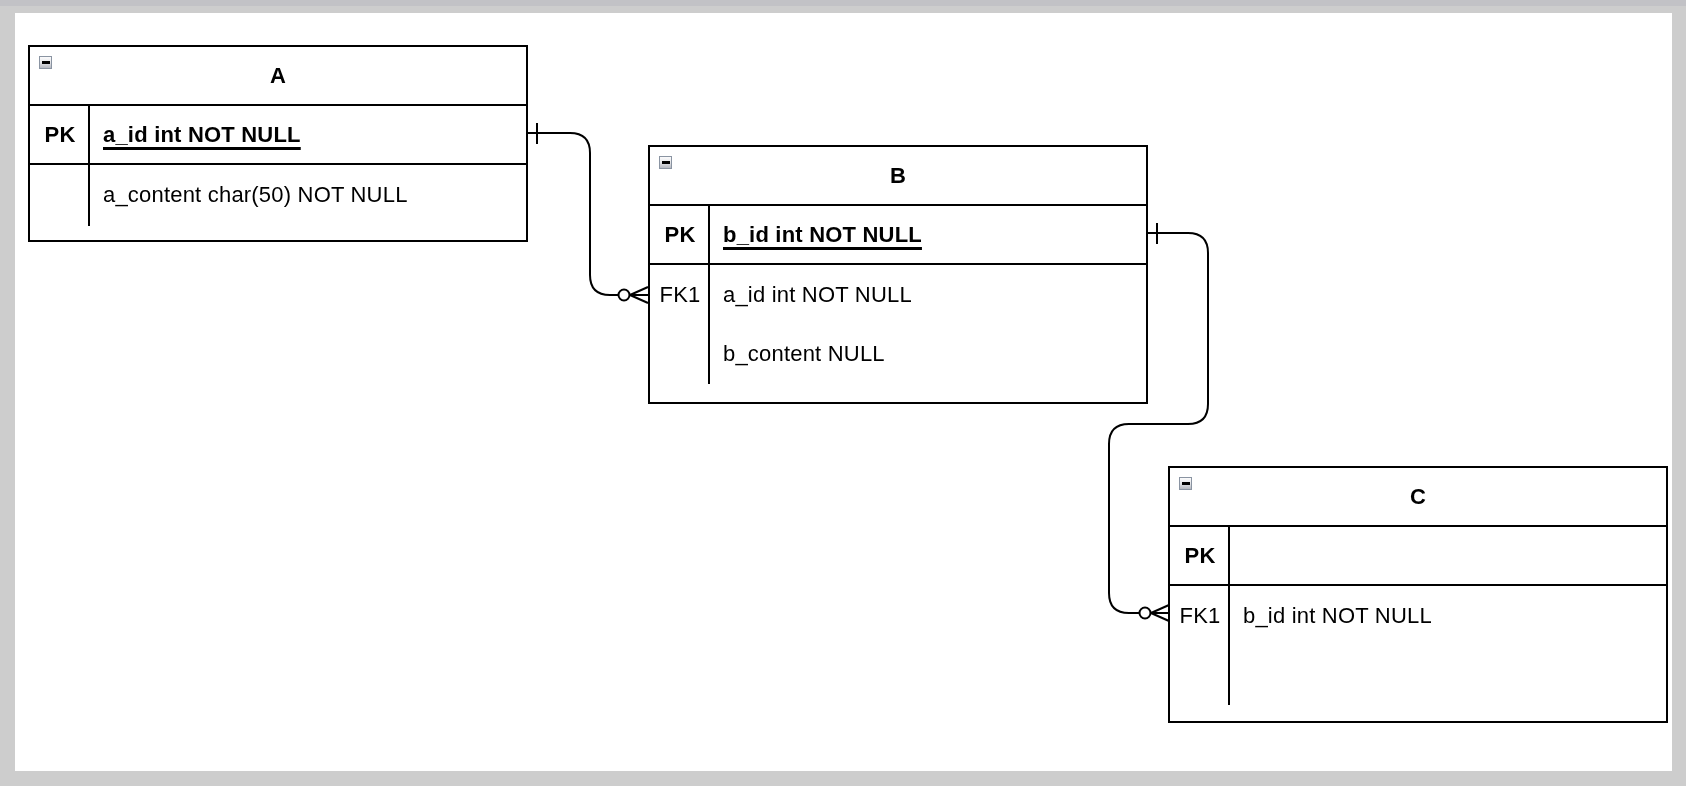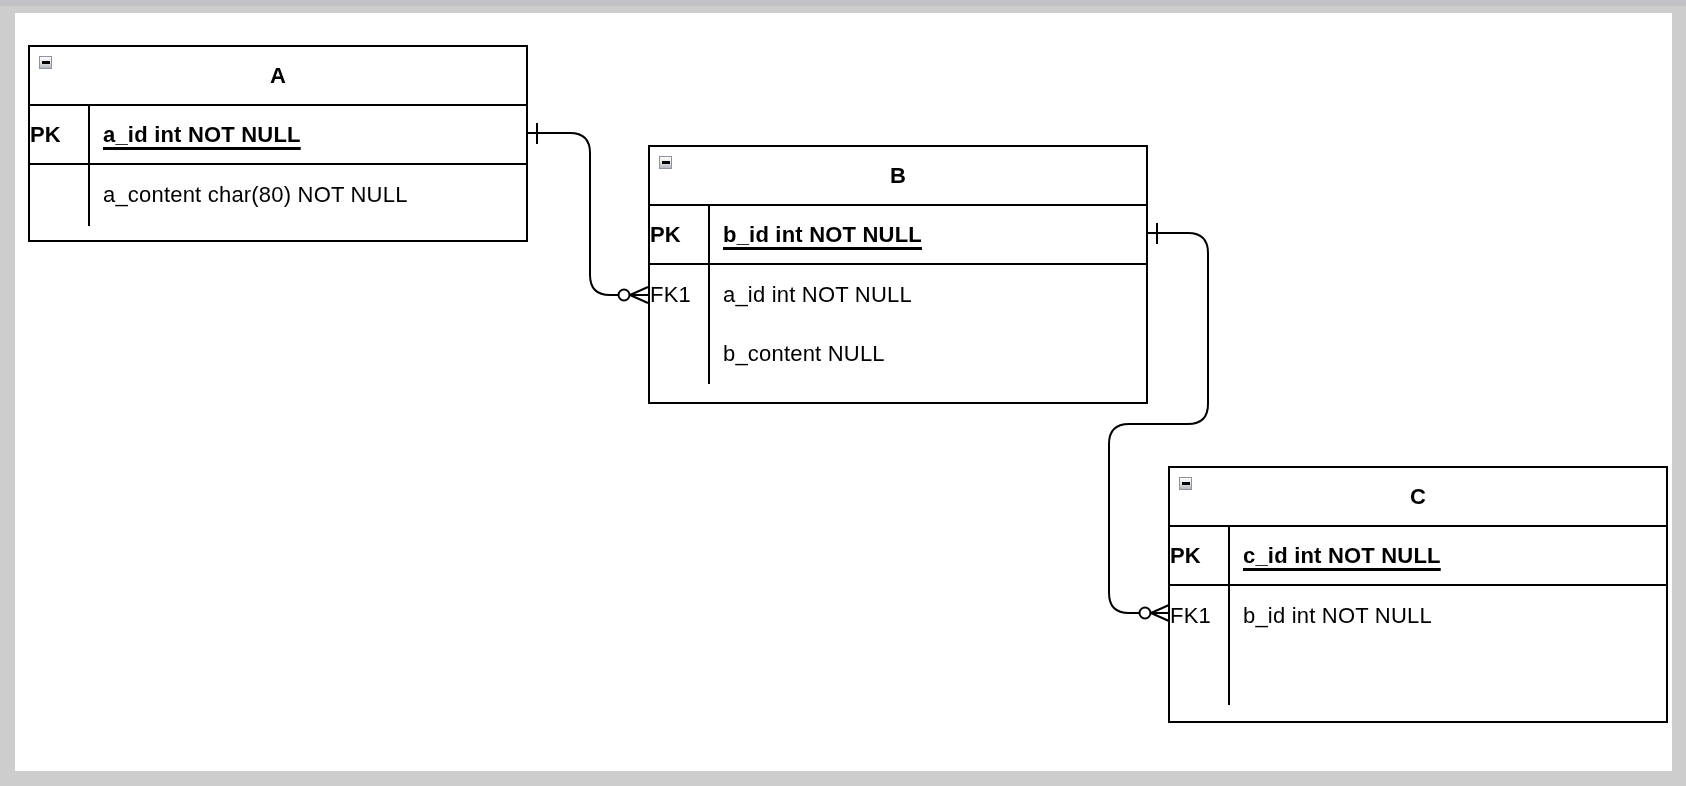--- a/index.html
+++ b/index.html
@@ -69,21 +69,21 @@
     align-items: center;
     box-sizing: border-box;
   }
   .er-row.pk {
     border-bottom: 2px solid #000000;
     font-weight: bold;
   }
   .er-key {
     flex: none;
     width: 60px;
-    text-align: left;
+    text-align: center;
   }
   .er-label {
     padding-left: 13px;
     white-space: nowrap;
     text-align: right;
   }
   .pk .er-label {
     text-decoration: underline;
     text-decoration-thickness: 3px;
     text-underline-offset: 5px;
@@ -126,21 +126,21 @@
         <span class="minus-bar"></span>
       </span>
       <span class="er-title">A</span>
     </div>
     <div class="er-row pk">
       <span class="er-key">PK</span>
       <span class="er-label">a_id int NOT NULL</span>
     </div>
     <div class="er-row">
       <span class="er-key"></span>
-      <span class="er-label">a_content char(80) NOT NULL</span>
+      <span class="er-label">a_content char(50) NOT NULL</span>
     </div>
     <div class="col-divider"></div>
   </div>
 
   <div class="er-table table-b">
     <div class="er-header">
       <span class="collapse-btn">
         <span class="minus-bar"></span>
       </span>
       <span class="er-title">B</span>
@@ -162,21 +162,20 @@
 
   <div class="er-table table-c">
     <div class="er-header">
       <span class="collapse-btn">
         <span class="minus-bar"></span>
       </span>
       <span class="er-title">C</span>
     </div>
     <div class="er-row pk">
       <span class="er-key">PK</span>
-      <span class="er-label">c_id int NOT NULL</span>
     </div>
     <div class="er-row">
       <span class="er-key">FK1</span>
       <span class="er-label">b_id int NOT NULL</span>
     </div>
     <div class="col-divider"></div>
   </div>
 
   <svg class="wires" width="1686" height="786" viewBox="0 0 1686 786">
     <g>

